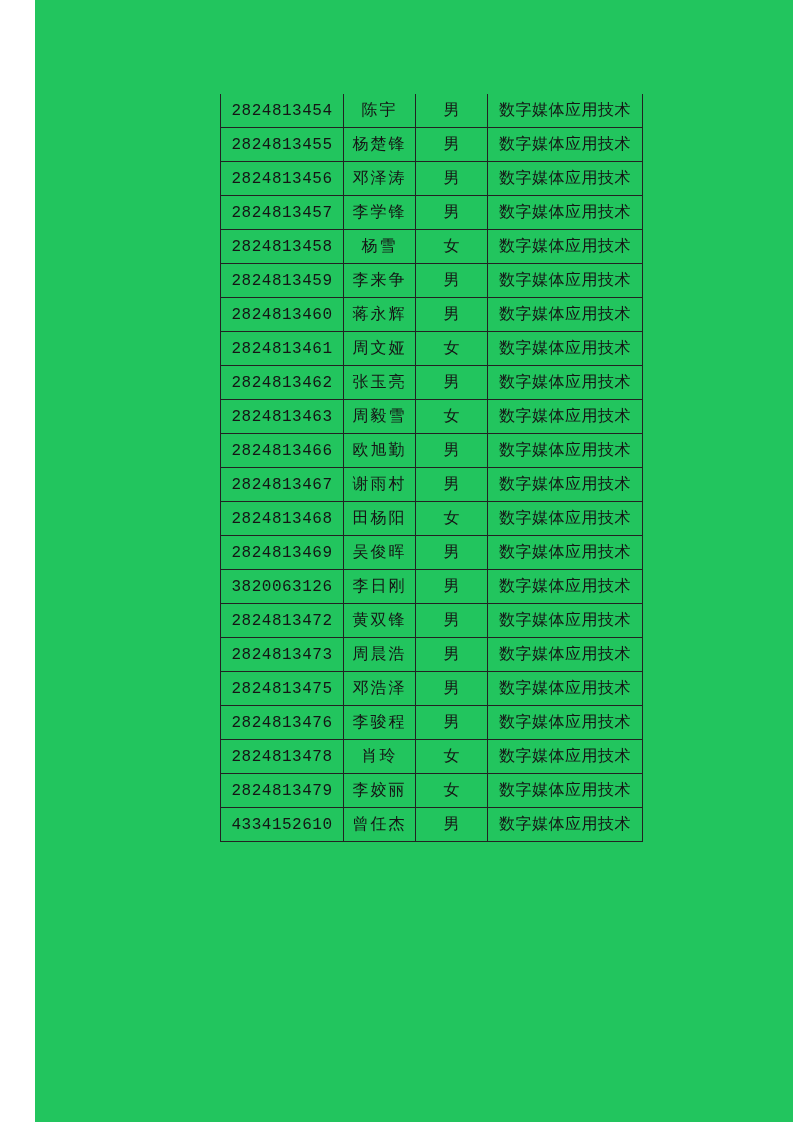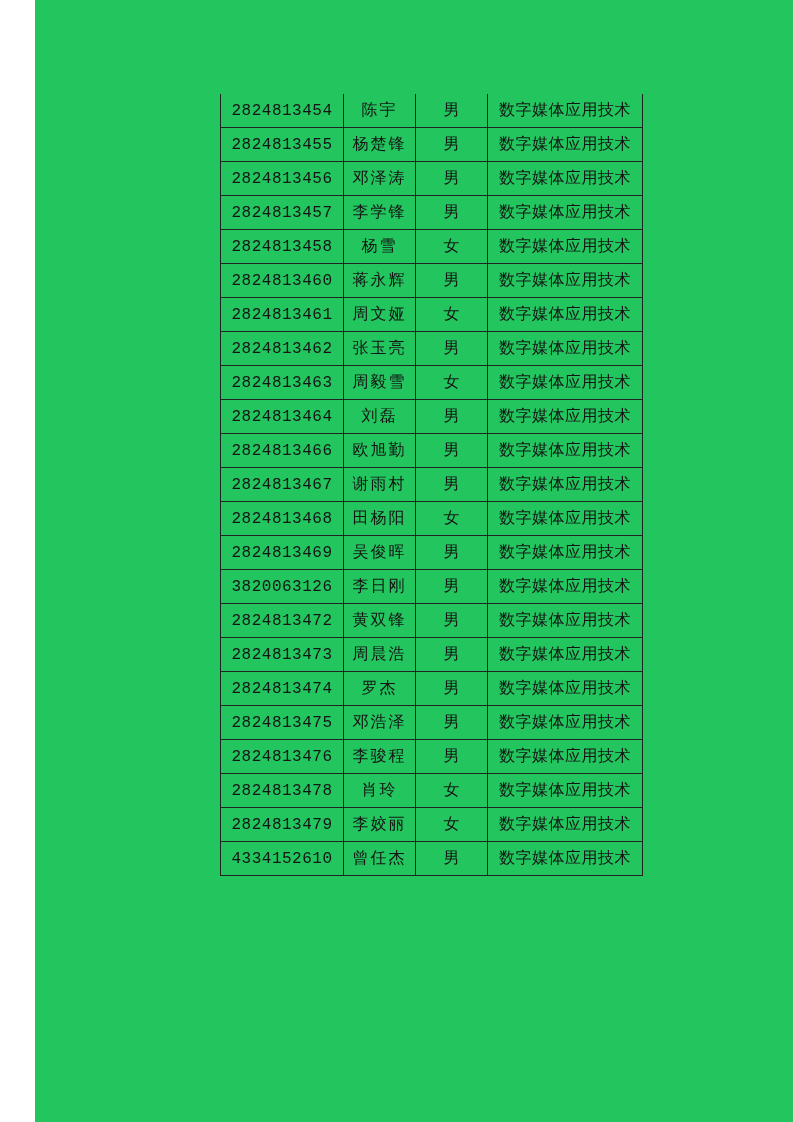--- a/index.html
+++ b/index.html
@@ -81,20 +81,26 @@
           <td class="col-gender">男</td>
           <td class="col-major">数字媒体应用技术</td>
         </tr>
         <tr>
           <td class="col-id">2824813458</td>
           <td class="col-name">杨雪</td>
           <td class="col-gender">女</td>
           <td class="col-major">数字媒体应用技术</td>
         </tr>
         <tr>
+          <td class="col-id">2824813459</td>
+          <td class="col-name">李来争</td>
+          <td class="col-gender">男</td>
+          <td class="col-major">数字媒体应用技术</td>
+        </tr>
+        <tr>
           <td class="col-id">2824813460</td>
           <td class="col-name">蒋永辉</td>
           <td class="col-gender">男</td>
           <td class="col-major">数字媒体应用技术</td>
         </tr>
         <tr>
           <td class="col-id">2824813461</td>
           <td class="col-name">周文娅</td>
           <td class="col-gender">女</td>
           <td class="col-major">数字媒体应用技术</td>
@@ -102,26 +108,20 @@
         <tr>
           <td class="col-id">2824813462</td>
           <td class="col-name">张玉亮</td>
           <td class="col-gender">男</td>
           <td class="col-major">数字媒体应用技术</td>
         </tr>
         <tr>
           <td class="col-id">2824813463</td>
           <td class="col-name">周毅雪</td>
           <td class="col-gender">女</td>
-          <td class="col-major">数字媒体应用技术</td>
-        </tr>
-        <tr>
-          <td class="col-id">2824813464</td>
-          <td class="col-name">刘磊</td>
-          <td class="col-gender">男</td>
           <td class="col-major">数字媒体应用技术</td>
         </tr>
         <tr>
           <td class="col-id">2824813466</td>
           <td class="col-name">欧旭勤</td>
           <td class="col-gender">男</td>
           <td class="col-major">数字媒体应用技术</td>
         </tr>
         <tr>
           <td class="col-id">2824813467</td>
@@ -153,26 +153,20 @@
           <td class="col-gender">男</td>
           <td class="col-major">数字媒体应用技术</td>
         </tr>
         <tr>
           <td class="col-id">2824813473</td>
           <td class="col-name">周晨浩</td>
           <td class="col-gender">男</td>
           <td class="col-major">数字媒体应用技术</td>
         </tr>
         <tr>
-          <td class="col-id">2824813474</td>
-          <td class="col-name">罗杰</td>
-          <td class="col-gender">男</td>
-          <td class="col-major">数字媒体应用技术</td>
-        </tr>
-        <tr>
           <td class="col-id">2824813475</td>
           <td class="col-name">邓浩泽</td>
           <td class="col-gender">男</td>
           <td class="col-major">数字媒体应用技术</td>
         </tr>
         <tr>
           <td class="col-id">2824813476</td>
           <td class="col-name">李骏程</td>
           <td class="col-gender">男</td>
           <td class="col-major">数字媒体应用技术</td>

